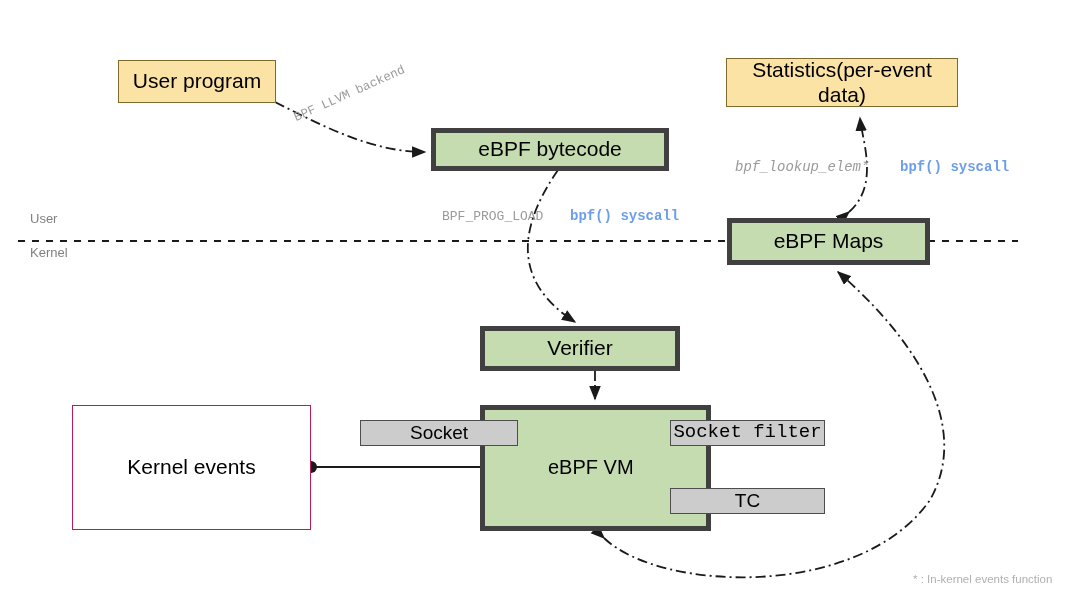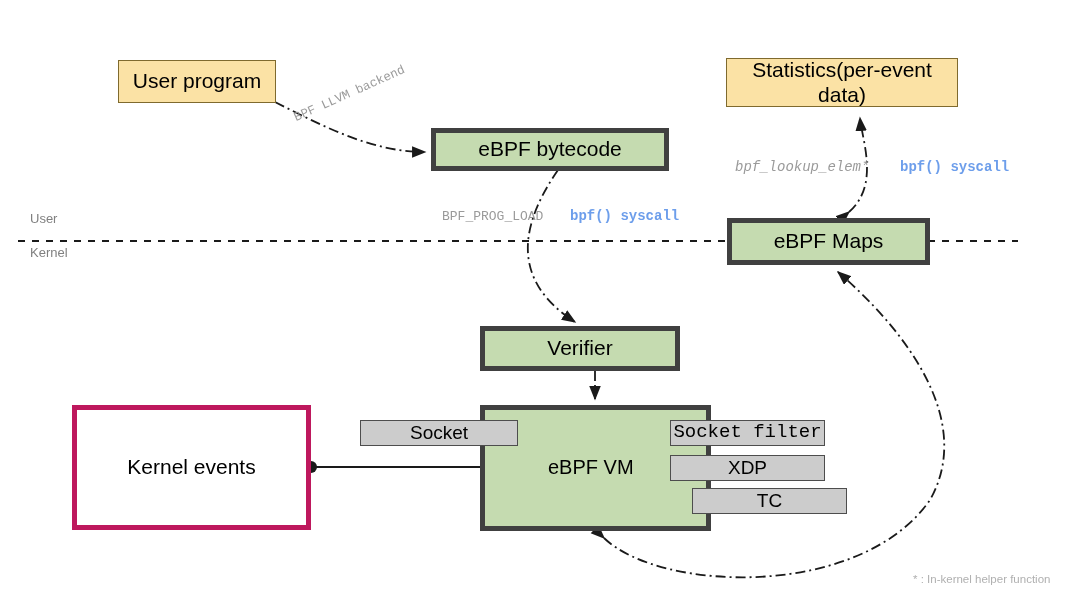--- a/index.html
+++ b/index.html
@@ -41,21 +41,21 @@
     border: 1px solid #7f6a2e;
     font-size: 21px;
   }
   .node-green {
     background: #c5dbb0;
     border: 5px solid #404040;
     font-size: 21px;
   }
   .node-white {
     background: #ffffff;
-    border: 5px solid #be185d;
+    border: 1px solid #be185d;
     font-size: 21px;
   }
   .node-gray {
     background: #cccccc;
     border: 1px solid #4d4d4d;
     font-size: 19px;
   }
   .vm-label {
     position: absolute;
     font-size: 20px;
@@ -163,37 +163,34 @@
   </div>
 
   <div class="node node-gray" style="left:360px; top:420px; width:158px; height:26px;">
     <span>Socket</span>
   </div>
 
   <div class="node node-gray" style="left:670px; top:420px; width:155px; height:26px;font-family:Liberation Mono, monospace;">
     <span>Socket filter</span>
   </div>
 
-  <div class="node node-gray" style="left:670px; top:455px; width:155px; height:26px;">
-    <span>XDP</span>
-  </div>
 
-  <div class="node node-gray" style="left:692px; top:488px; width:155px; height:26px;">
+  <div class="node node-gray" style="left:670px; top:488px; width:155px; height:26px;">
     <span>TC</span>
   </div>
 
   <div class="edge-label lbl-rot" style="left:292px; top:112px;">BPF LLVM backend</div>
 
   <div class="edge-label lbl-gray" style="left:430px; top:209px;margin-left:12px;">BPF_PROG_LOAD</div>
 
   <div class="edge-label lbl-blue" style="left:570px; top:208px;">bpf() syscall</div>
 
   <div class="edge-label lbl-gray-italic" style="left:735px; top:159px;">bpf_lookup_elem*</div>
 
   <div class="edge-label lbl-blue" style="left:900px; top:159px;">bpf() syscall</div>
 
   <div class="plane-label" style="left:30px; top:211px;">User</div>
 
   <div class="plane-label" style="left:30px; top:245px;">Kernel</div>
 
-  <div class="footnote" style="left:913px; top:573px;">*  : In-kernel helper function</div>
+  <div class="footnote" style="left:913px; top:573px;">*  : In-kernel events function</div>
 
 </div>
 
 </body></html>

